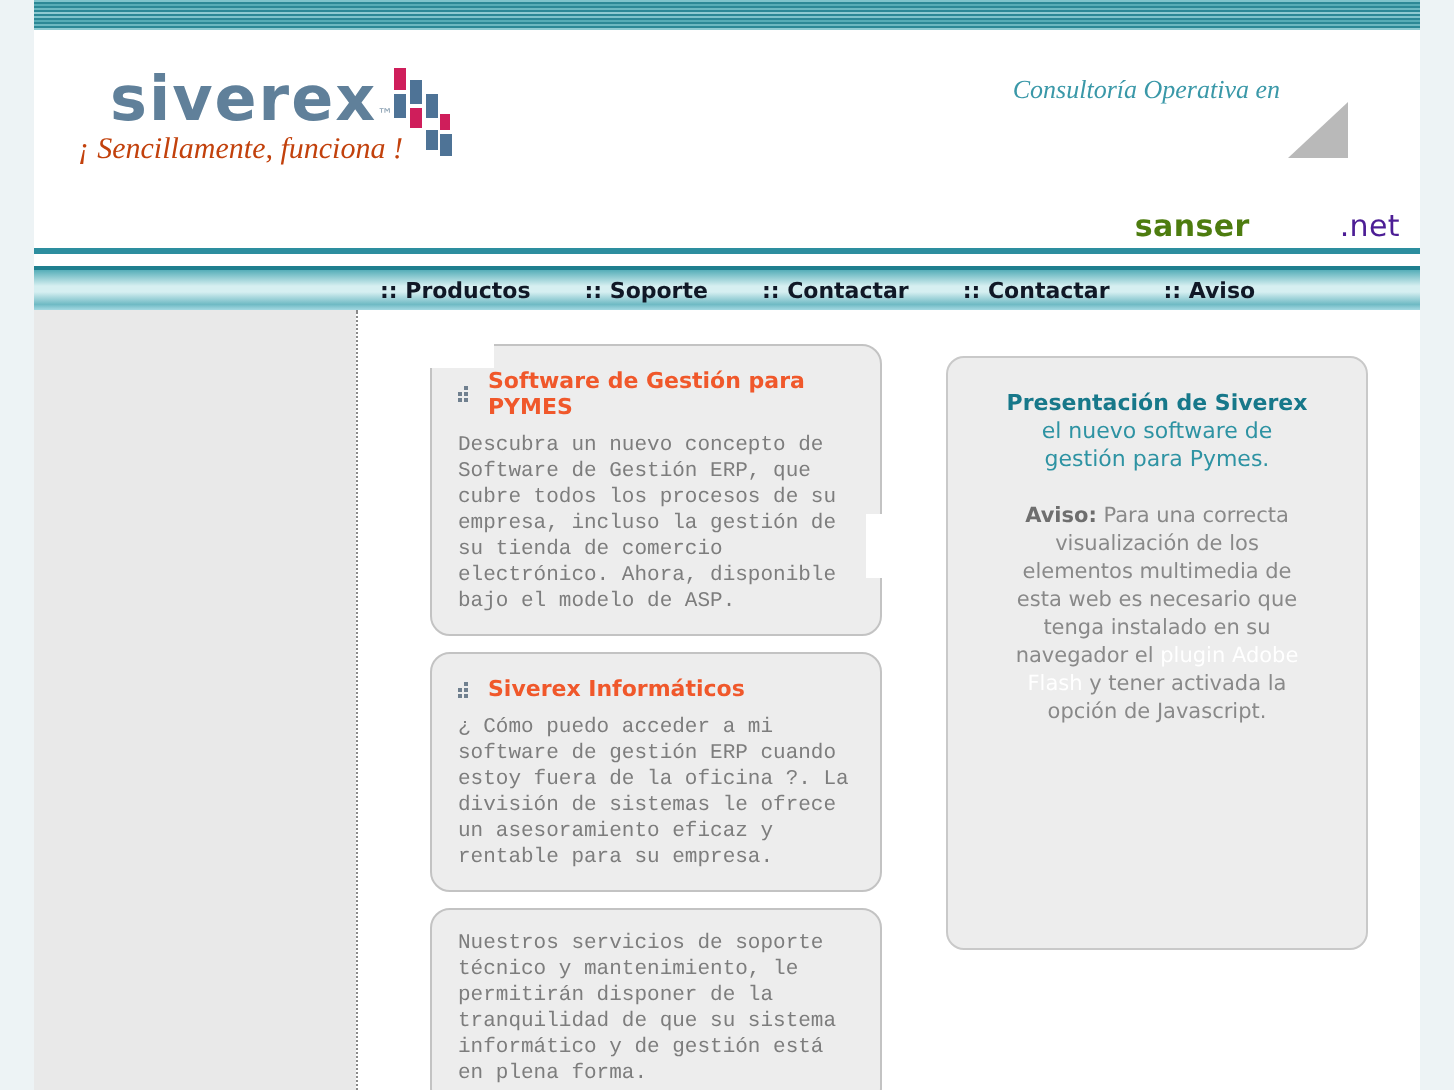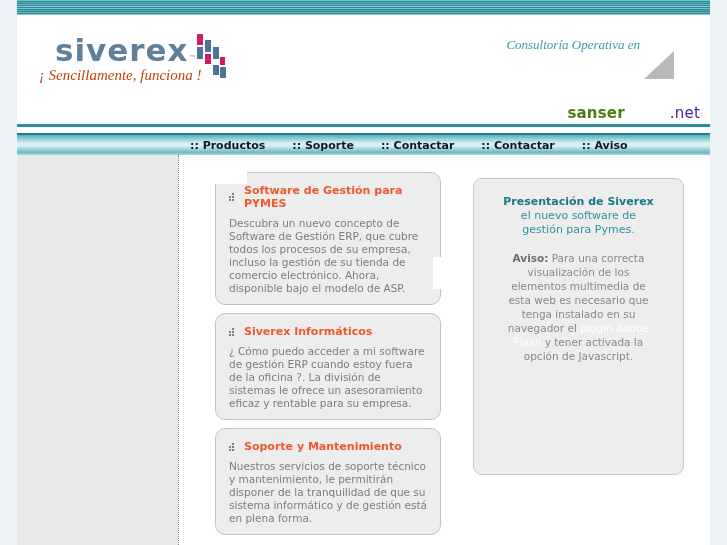--- a/index.html
+++ b/index.html
@@ -71,21 +71,21 @@
   .card{
     position:relative;box-sizing:border-box;width:226px;
     background:#ededed;border:1px solid #c3c3c3;border-radius:10px;
     padding:11px 11px 9px 13px;margin-bottom:8px;
   }
   .card-title{
     font-size:11px;font-weight:bold;color:#f0582b;margin-bottom:7px;
     display:flex;align-items:center;gap:5px;
   }
   .dots-icon{display:inline-block;width:10px;height:10px;flex:0 0 auto;}
-  .card-body{font-size:10.5px;line-height:13px;color:#7d7d7d;}
+  .card-body{font-size:10.5px;line-height:13px;color:#7d7d7d;font-family:Liberation Mono, monospace;}
   .notch-tl{position:absolute;top:-1px;left:-1px;width:32px;height:12px;background:#ffffff;}
   .notch-r{position:absolute;top:84px;right:-1px;width:8px;height:32px;background:#ffffff;}
 
   .aside-card{
     position:absolute;left:294px;top:23px;box-sizing:border-box;
     width:211px;height:297px;
     background:#ededed;border:1px solid #c9c9c9;border-radius:9px;
     padding:16px 26px;text-align:center;
   }
   .aside-heading{font-size:11px;line-height:14px;color:#2e93a3;margin-bottom:14px;}
@@ -169,30 +169,20 @@
               <rect x="3" y="1" width="2" height="2" fill="#70808f"></rect>
                 <rect x="3" y="4" width="2" height="2" fill="#70808f"></rect>
               <rect x="3" y="7" width="2" height="2" fill="#70808f"></rect>
             </svg>
             <span>Siverex Informáticos</span>
           </div>
           <div class="card-body">¿ Cómo puedo acceder a mi software de gestión ERP cuando estoy fuera de la oficina ?. La división de sistemas le ofrece un asesoramiento eficaz y rentable para su empresa.</div>
         </div>
 
         <div class="card">
-          <div class="card-title">
-            <svg class="dots-icon" viewBox="0 0 10 10">
-              <rect x="0" y="4" width="2" height="2" fill="#70808f"></rect>
-                <rect x="0" y="7" width="2" height="2" fill="#70808f"></rect>
-              <rect x="3" y="1" width="2" height="2" fill="#70808f"></rect>
-                <rect x="3" y="4" width="2" height="2" fill="#70808f"></rect>
-              <rect x="3" y="7" width="2" height="2" fill="#70808f"></rect>
-            </svg>
-            <span>Soporte y Mantenimiento</span>
-          </div>
           <div class="card-body">Nuestros servicios de soporte técnico y mantenimiento, le permitirán disponer de la tranquilidad de que su sistema informático y de gestión está en plena forma.</div>
         </div>
 
       </div>
 
       <div class="aside-card">
         <div class="aside-heading">
           <span class="hb">Presentación de Siverex</span><span> el nuevo software de gestión para Pymes.</span>
         </div>
         <div class="aviso">

